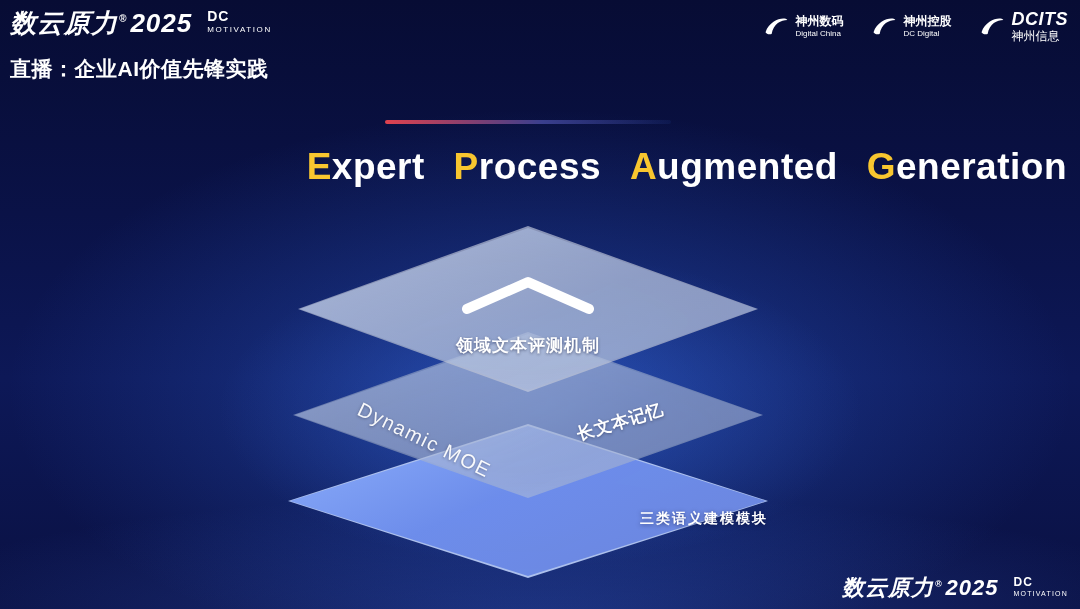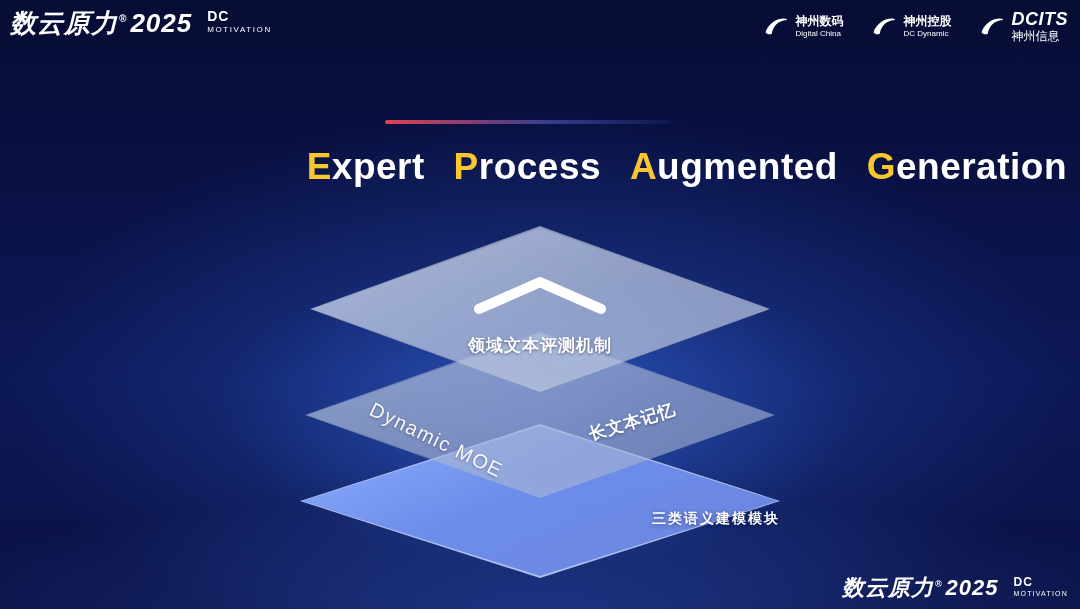--- a/index.html
+++ b/index.html
@@ -62,21 +62,21 @@
   }
   .title-word { display: inline-block; margin: 0 9px; white-space: nowrap; }
   .word-initial { color: #f8c62f; }
   .word-rest { color: #ffffff; }
 
   
   .glow {
     position: absolute; left: 190px; top: 240px; width: 700px; height: 340px;
     background: radial-gradient(ellipse at 50% 50%, rgba(60,115,235,0.38), rgba(60,115,235,0) 65%);
   }
-  .diagram { position: absolute; left: 300px; top: 226px; width: 480px; height: 360px; }
+  .diagram { position: absolute; left: 288px; top: 226px; width: 480px; height: 360px; }
 
   .layer {
     position: absolute;
     clip-path: polygon(50% 0, 100% 50%, 50% 100%, 0 50%);
     filter: drop-shadow(0 14px 22px rgba(3,8,40,0.45));
   }
   .layer::before {
     content: ""; position: absolute; inset: 2px;
     clip-path: polygon(50% 0, 100% 50%, 50% 100%, 0 50%);
   }
@@ -127,39 +127,40 @@
 <div class="slide">
 
   <div class="brand brand-main">
     <div class="wordmark"><span>数云原力</span><span class="reg">®</span><span class="year">2025</span></div>
     <div class="dc-col">
       <div class="dc">DC</div>
       <div class="motivation">MOTIVATION</div>
     </div>
   </div>
 
+  <div class="live-label">直播：企业AI价值先锋实践</div>
 
 
   <div class="partners">
     <div class="partner">
       <svg class="swoosh" viewBox="0 0 32 32">
           <path d="M4 23 C9 9, 25 5, 29 9 C22 9, 13 13, 11 25 C8 26, 5 25, 4 23 Z" fill="#ffffff"></path>
         </svg>
       <div class="partner-text">
         <span class="partner-name">神州数码</span>
         <span class="partner-sub">Digital China</span>
       </div>
     </div>
     <div class="partner">
       <svg class="swoosh" viewBox="0 0 32 32">
           <path d="M4 23 C9 9, 25 5, 29 9 C22 9, 13 13, 11 25 C8 26, 5 25, 4 23 Z" fill="#ffffff"></path>
         </svg>
       <div class="partner-text">
         <span class="partner-name">神州控股</span>
-        <span class="partner-sub">DC Dynamic</span>
+        <span class="partner-sub">DC Digital</span>
       </div>
     </div>
     <div class="partner dcits">
       <svg class="swoosh" viewBox="0 0 32 32">
           <path d="M4 23 C9 9, 25 5, 29 9 C22 9, 13 13, 11 25 C8 26, 5 25, 4 23 Z" fill="#ffffff"></path>
         </svg>
       <div class="partner-text">
         <span class="partner-name">DCITS</span>
         <span class="partner-sub">神州信息</span>
       </div>

